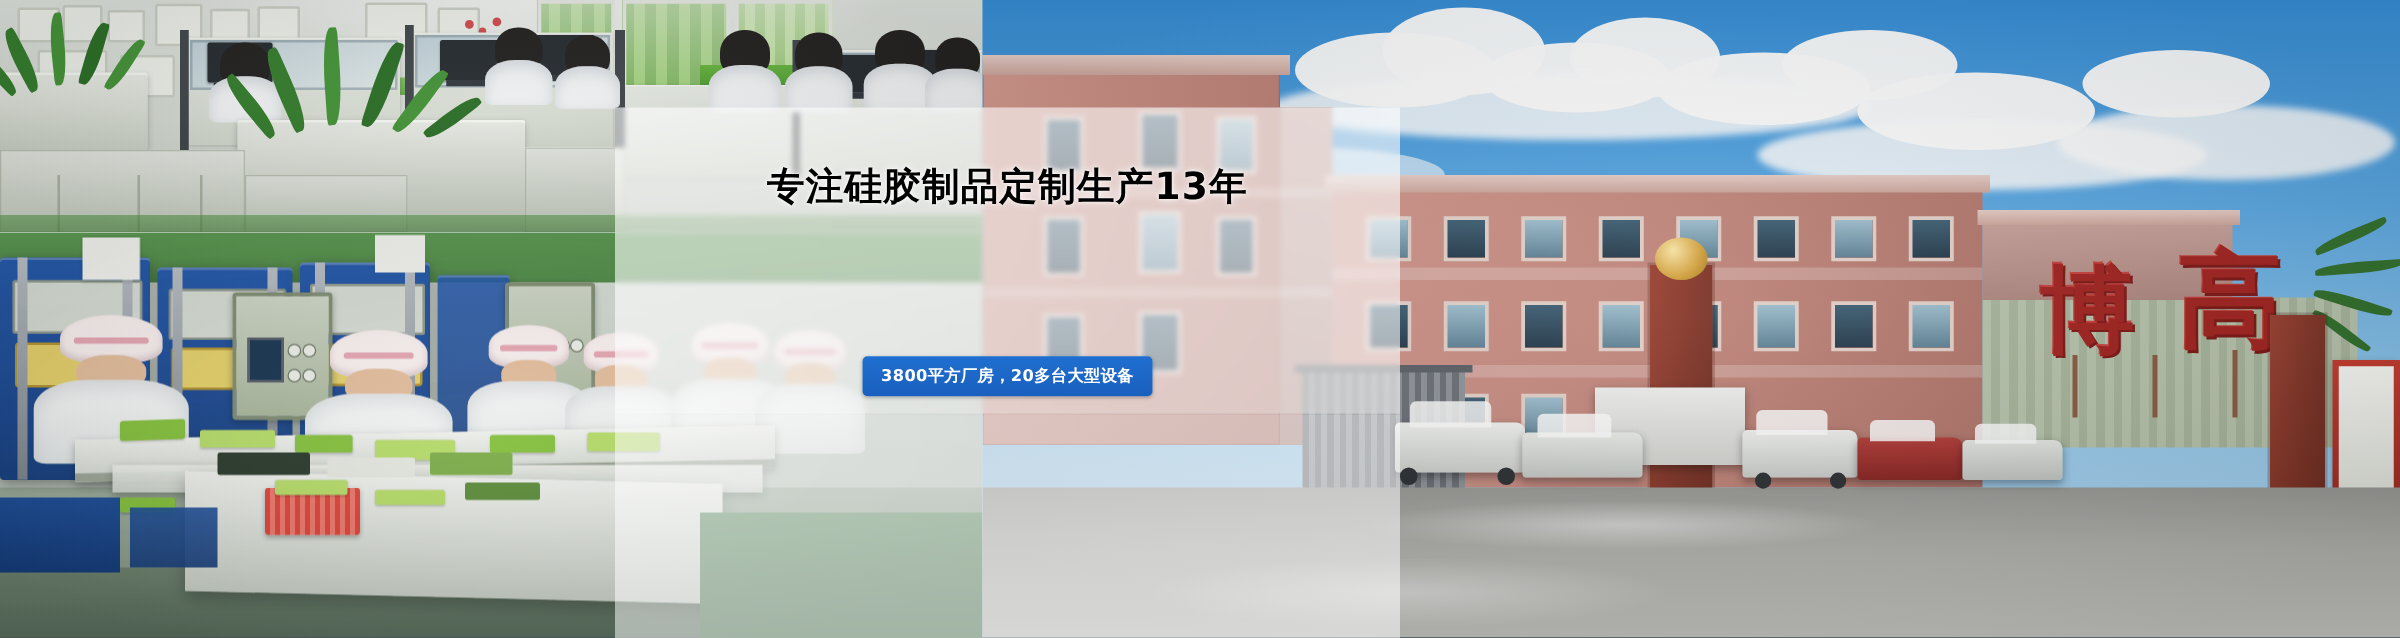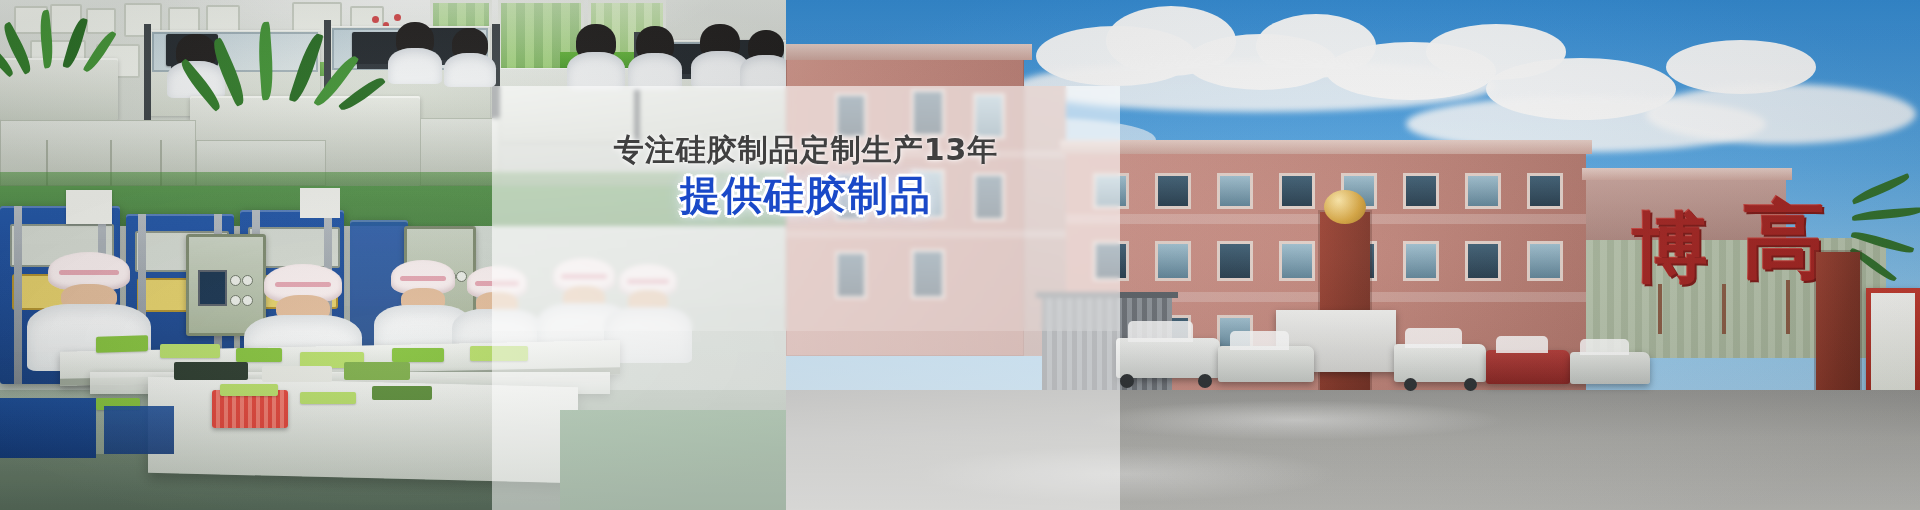--- a/index.html
+++ b/index.html
@@ -162,21 +162,21 @@
     font-family:"DejaVu Sans","Liberation Sans",sans-serif;
     font-size:47px;font-weight:700;line-height:1;color:#1f57b4;
     letter-spacing:2px;
     text-shadow:
       -2px -2px 0 #fff, 2px -2px 0 #fff, -2px 2px 0 #fff, 2px 2px 0 #fff,
       -3px 0 0 #fff, 3px 0 0 #fff, 0 -3px 0 #fff, 0 3px 0 #fff,
       0 0 7px rgba(255,255,255,.95);
   }
   .tagline{
     font-family:"DejaVu Sans","Liberation Sans",sans-serif;
-    font-size:30px;font-weight:700;line-height:1;color:#404040;
+    font-size:30px;font-weight:700;line-height:1;color:#000000;
     letter-spacing:1px;padding-bottom:3px;
     text-shadow:0 0 6px rgba(255,255,255,.95), 0 0 2px rgba(255,255,255,1);
   }
 
   .claim{
     position:absolute;left:492px;width:628px;text-align:center;
     font-family:"DejaVu Sans","Liberation Sans",sans-serif;
     font-weight:700;color:#1a49c8;line-height:1;
     letter-spacing:2px;
   }
@@ -522,20 +522,18 @@
 
   </div>
 
   <div class="panel"></div>
   <div class="panel-lower"></div>
 
   <div class="headline">
     <span class="tagline">专注硅胶制品定制生产13年</span>
   </div>
 
-  <div class="claim claim-1">
-    <span class="glow">提供硅胶制品</span>
+
+  <div class="badges">
+    <span class="badge">3800平方厂房，20多台大型设备</span>
   </div>
 
-  <div class="badges">
-  </div>
-
 </div>
 
 </body></html>

